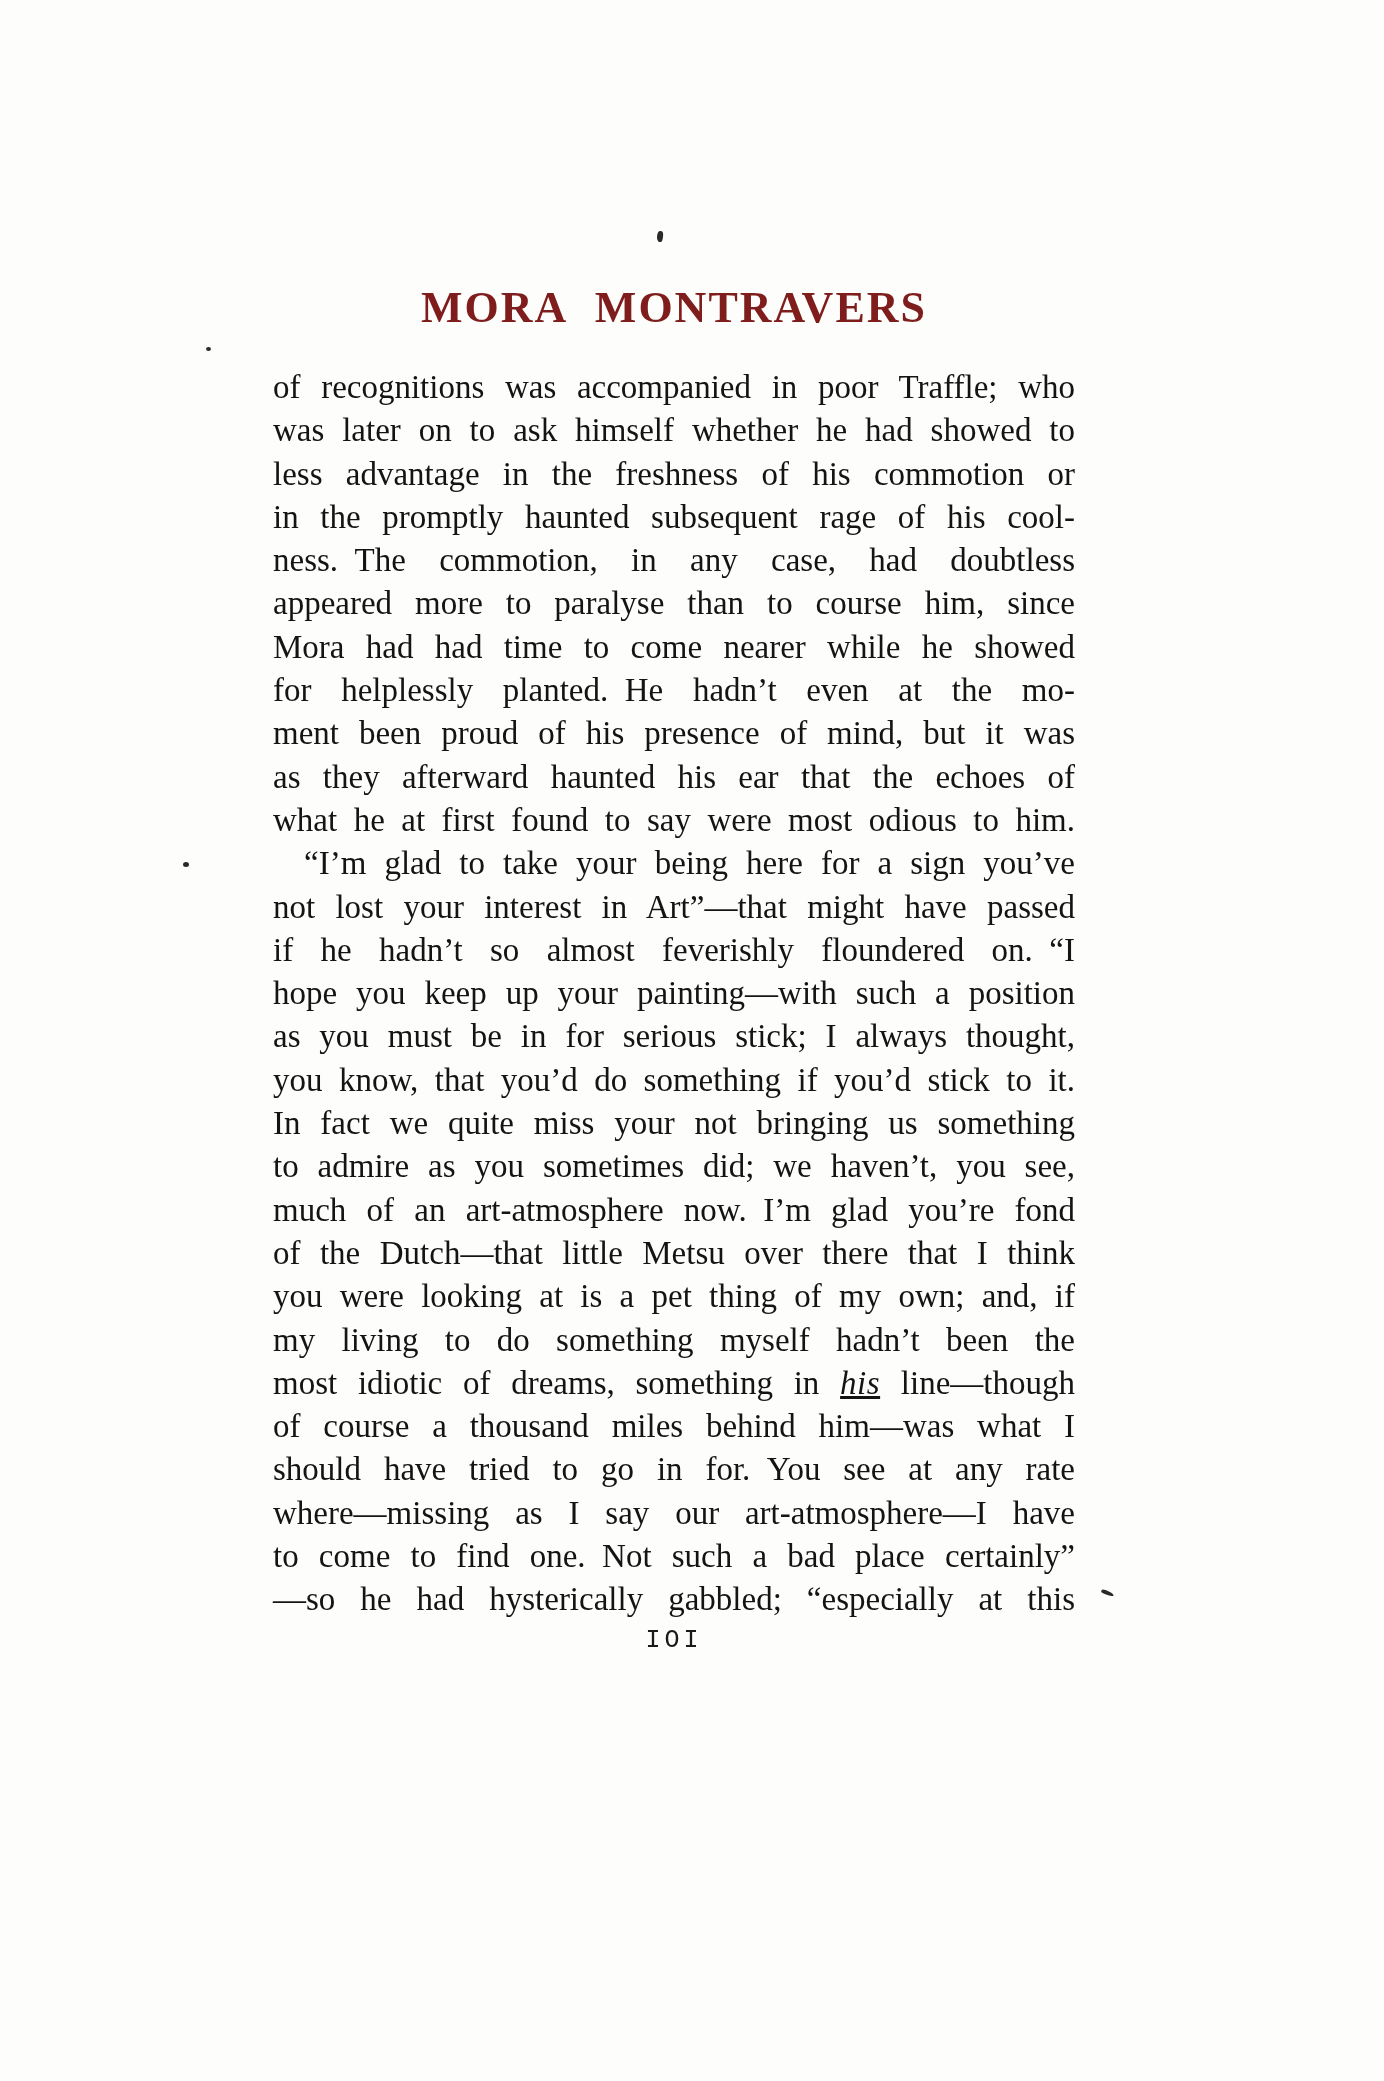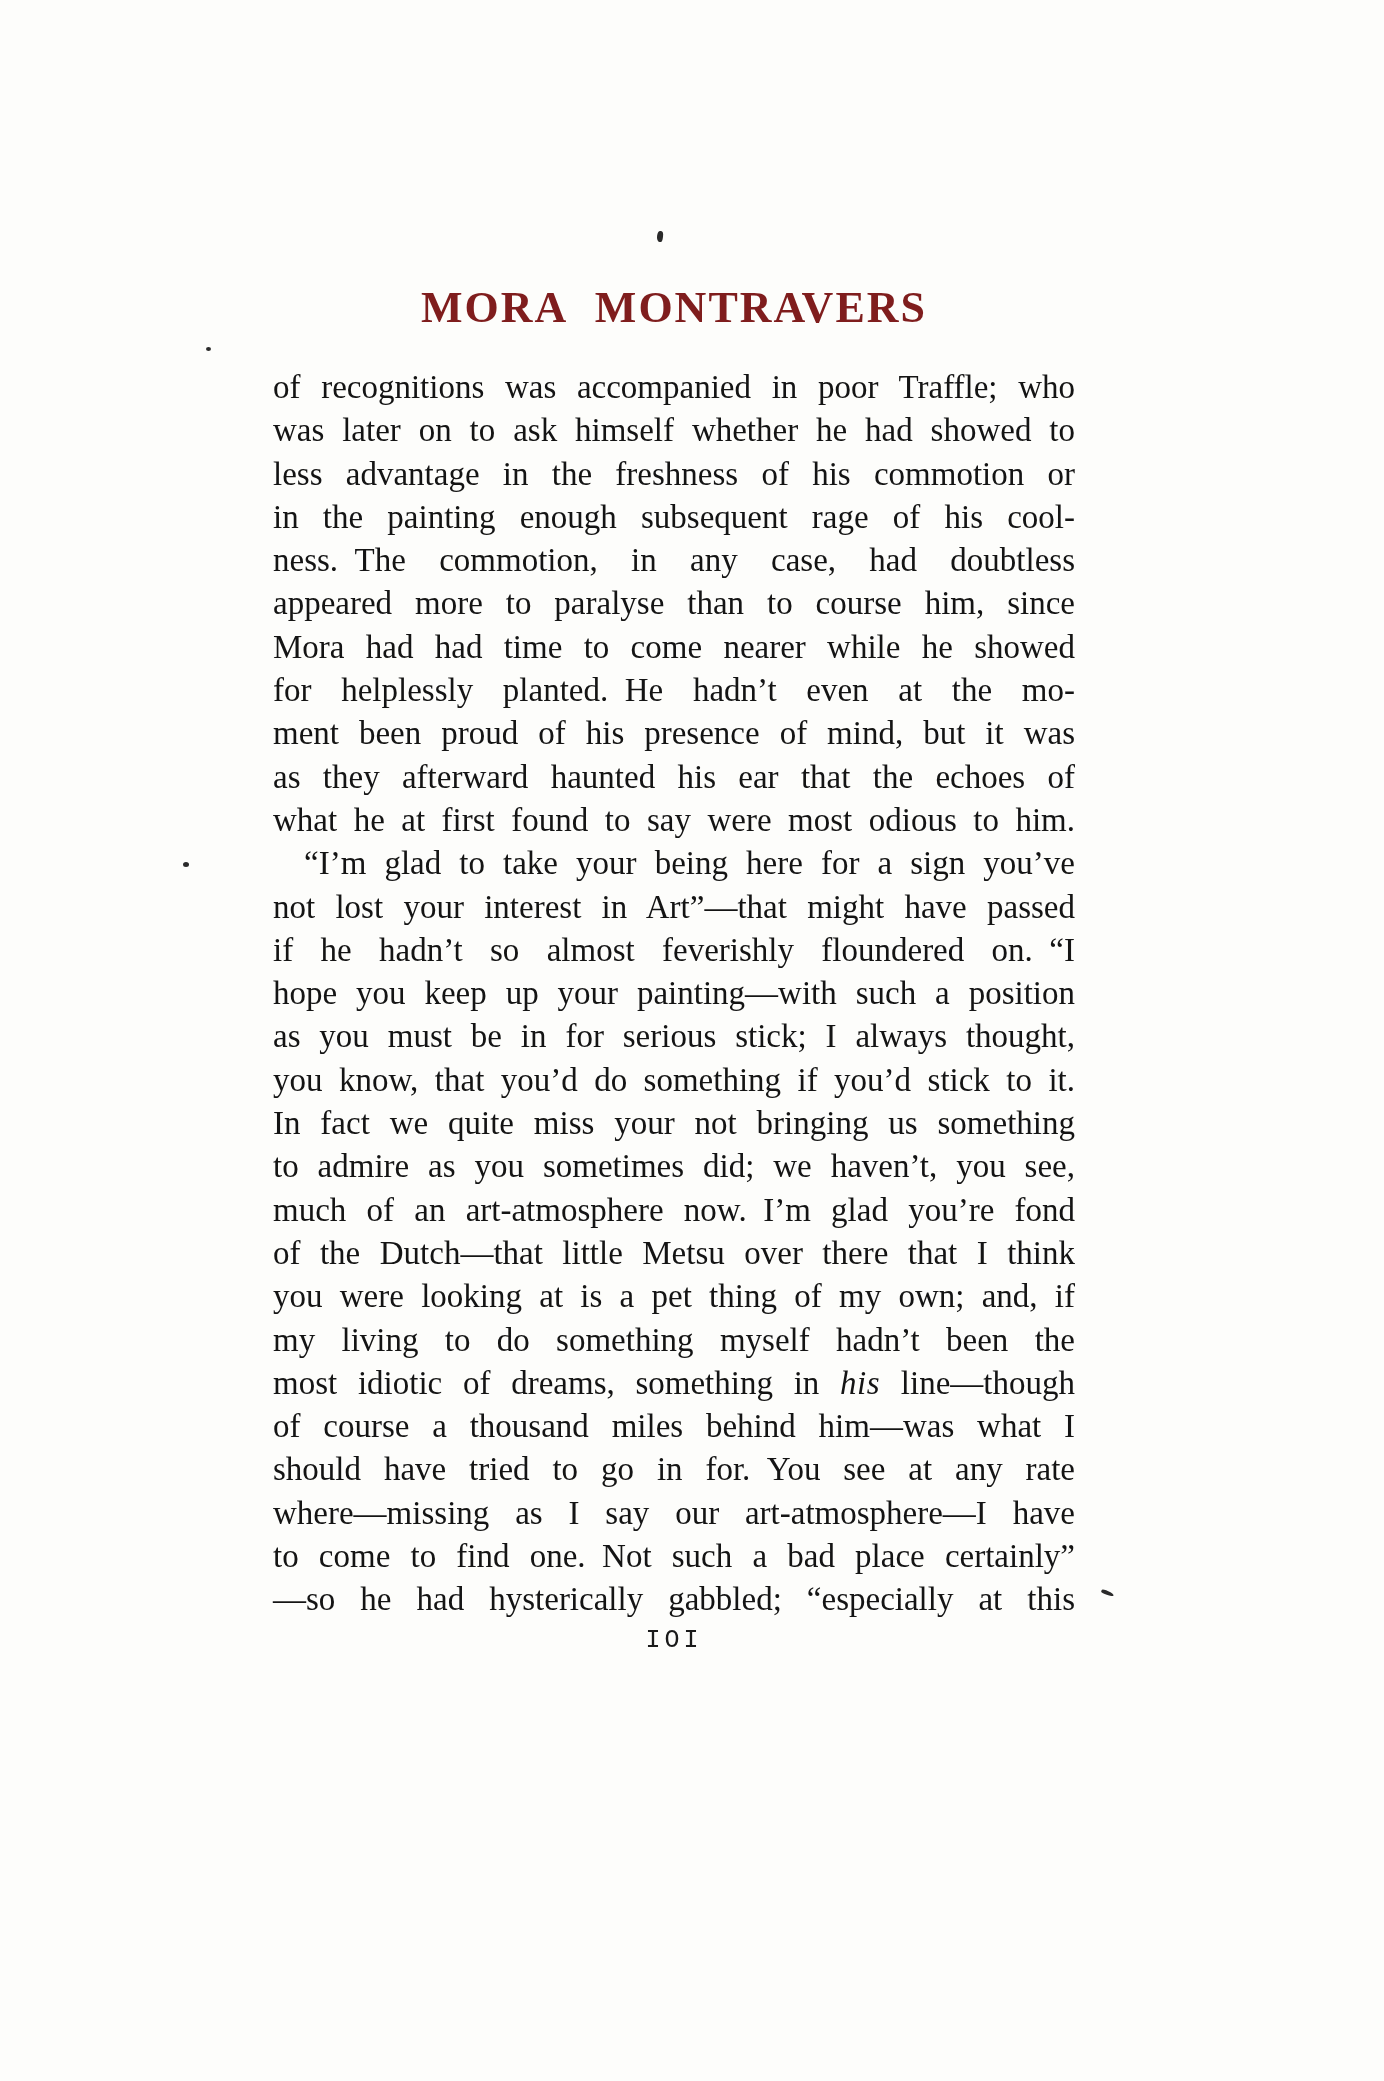--- a/index.html
+++ b/index.html
@@ -43,20 +43,21 @@
     text-align-last: justify;
     word-spacing: 1px;
     white-space: normal;
   }
   .line.indent {
     text-indent: 31px;
   }
   .line i {
     font-style: italic;
     letter-spacing: 0.5px;
+    text-decoration: underline;
   }
   .folio {
     position: absolute;
     left: 273px;
     top: 1626px;
     width: 802px;
     text-align: center;
     font-size: 25px;
     letter-spacing: 4px;
     color: #1a1a1a;
@@ -98,21 +99,21 @@
   <div class="speck speck-left-upper"></div>
   <div class="speck speck-left-mid"></div>
   <div class="speck speck-right-bottom"></div>
 
   <h1 class="title">MORA MONTRAVERS</h1>
 
   <div class="text-block">
       <div class="line">of recognitions was accompanied in poor Traffle; who</div>
       <div class="line">was later on to ask himself whether he had showed to</div>
       <div class="line">less advantage in the freshness of his commotion or</div>
-      <div class="line">in the painting enough subsequent rage of his cool-</div>
+      <div class="line">in the promptly haunted subsequent rage of his cool-</div>
       <div class="line">ness. The commotion, in any case, had doubtless</div>
       <div class="line">appeared more to paralyse than to course him, since</div>
       <div class="line">Mora had had time to come nearer while he showed</div>
       <div class="line">for helplessly planted. He hadn’t even at the mo-</div>
       <div class="line">ment been proud of his presence of mind, but it was</div>
       <div class="line">as they afterward haunted his ear that the echoes of</div>
       <div class="line">what he at first found to say were most odious to him.</div>
       <div class="line indent">“I’m glad to take your being here for a sign you’ve</div>
       <div class="line">not lost your interest in Art”—that might have passed</div>
       <div class="line">if he hadn’t so almost feverishly floundered on. “I</div>

